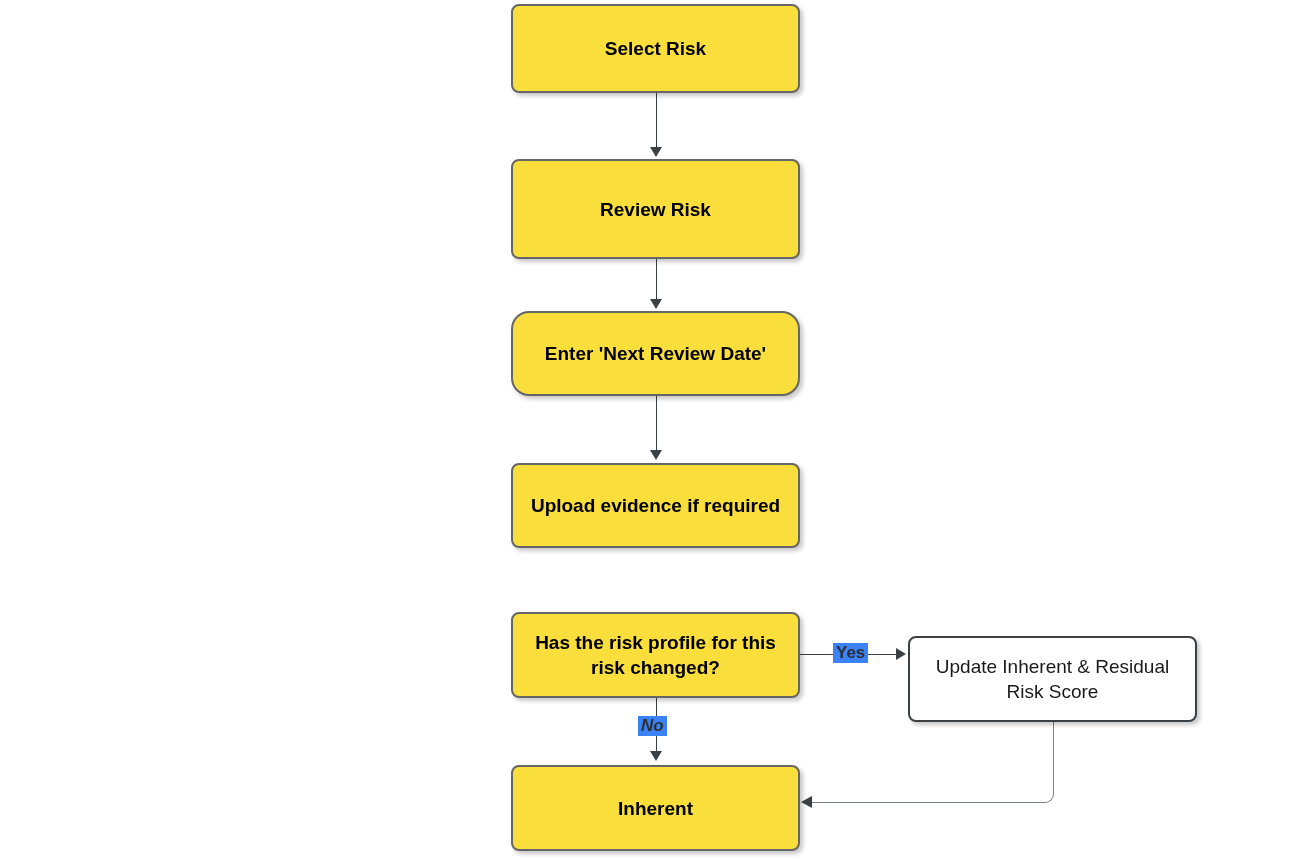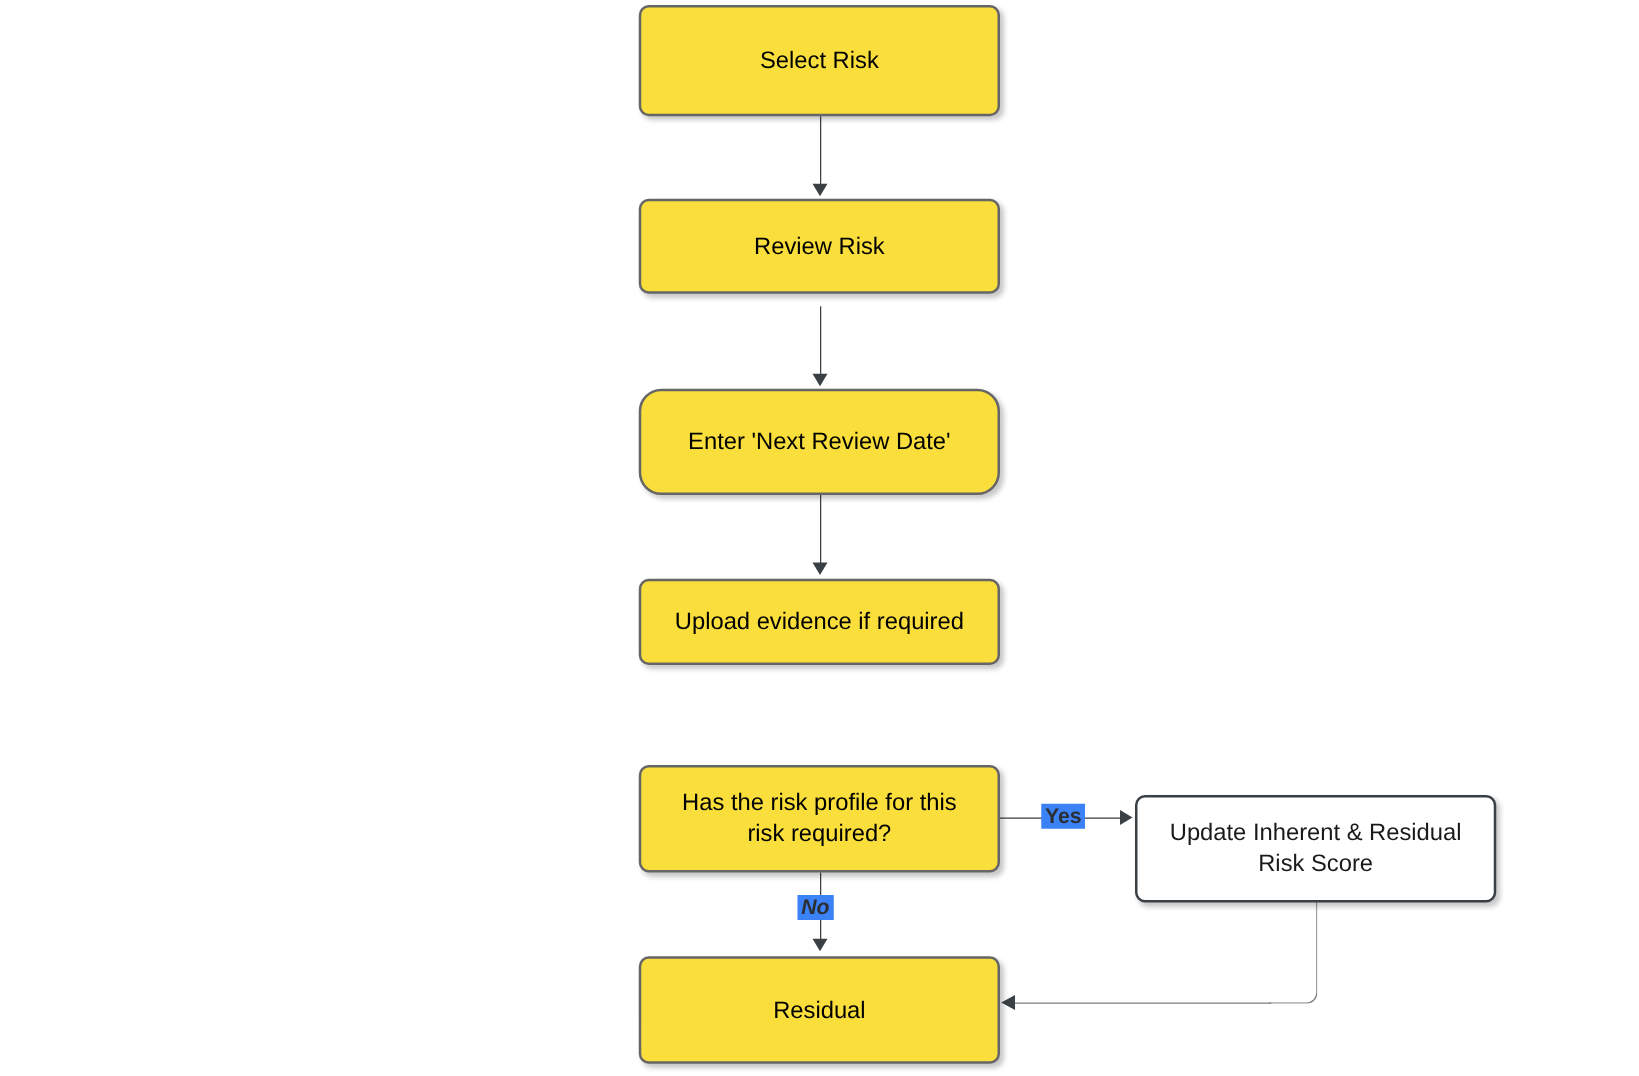--- a/index.html
+++ b/index.html
@@ -29,20 +29,21 @@
     font-size: 19px;
     line-height: 25px;
     color: #000000;
     padding: 4px 10px;
     z-index: 3;
   }
   .node-process {
     background: #FADE3B;
     border: 2px solid #666666;
     box-shadow: 3px 3px 4px rgba(0,0,0,0.22);
+    font-weight: bold;
   }
   .node-plain {
     background: #ffffff;
     border: 2px solid #3B4045;
     box-shadow: 3px 3px 4px rgba(0,0,0,0.22);
     color: #1a1a1a;
   }
   .node .node-label { display: block; white-space: pre-line; }
   .vline {
     position: absolute;
@@ -111,57 +112,57 @@
 
 <div id="canvas">
 
   <div class="node node-process" style="left:511px; top:4px; width:289px; height:89px;">
     <span class="node-label">Select Risk</span>
   </div>
 
   <div class="vline" style="left:656px; top:93px; height:56px;"></div>
   <div class="arrow-down" style="left:650px; top:147px;"></div>
 
-  <div class="node node-process" style="left:511px; top:159px; width:289px; height:76px;">
+  <div class="node node-process" style="left:511px; top:159px; width:289px; height:100px;">
     <span class="node-label">Review Risk</span>
   </div>
 
   <div class="vline" style="left:656px; top:245px; height:56px;"></div>
   <div class="arrow-down" style="left:650px; top:299px;"></div>
 
   <div class="node node-process" style="left:511px; top:311px; width:289px; height:85px;border-radius:18px;">
     <span class="node-label">Enter 'Next Review Date'</span>
   </div>
 
   <div class="vline" style="left:656px; top:396px; height:56px;"></div>
   <div class="arrow-down" style="left:650px; top:450px;"></div>
 
-  <div class="node node-process" style="left:511px; top:463px; width:289px; height:69px;">
+  <div class="node node-process" style="left:511px; top:463px; width:289px; height:85px;">
     <span class="node-label">Upload evidence if required</span>
   </div>
 
   <div class="node node-process" style="left:511px; top:612px; width:289px; height:86px;">
     <span class="node-label">Has the risk profile for this
-risk required?</span>
+risk changed?</span>
   </div>
 
   <div class="hline" style="left:800px; top:654px; width:97px;"></div>
   <div class="arrow-right" style="left:896px; top:648px;"></div>
   <div class="edge-label" style="left:833px; top:643px;">Yes</div>
 
   <div class="node node-plain" style="left:908px; top:636px; width:289px; height:86px;">
     <span class="node-label">Update Inherent &amp; Residual
 Risk Score</span>
   </div>
 
   <div class="vline" style="left:656px; top:698px; height:54px;"></div>
   <div class="arrow-down" style="left:650px; top:751px;"></div>
   <div class="edge-label" style="left:638px; top:716px;font-style:italic;">No</div>
 
   <div class="elbow" style="left:1015px; top:698px; width:38px; height:104px;"></div>
   <div class="hline-soft" style="left:812px; top:802px; width:205px;"></div>
   <div class="arrow-left" style="left:801px; top:796px;"></div>
 
   <div class="node node-process" style="left:511px; top:765px; width:289px; height:86px;">
-    <span class="node-label">Residual</span>
+    <span class="node-label">Inherent</span>
   </div>
 
 </div>
 
 </body></html>

